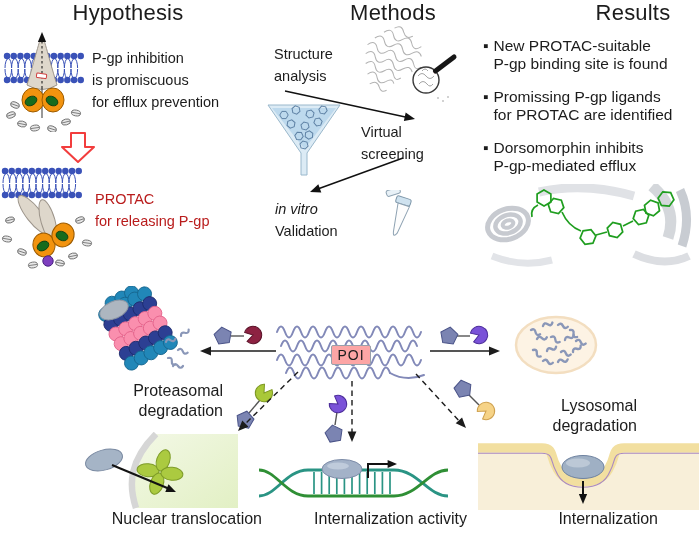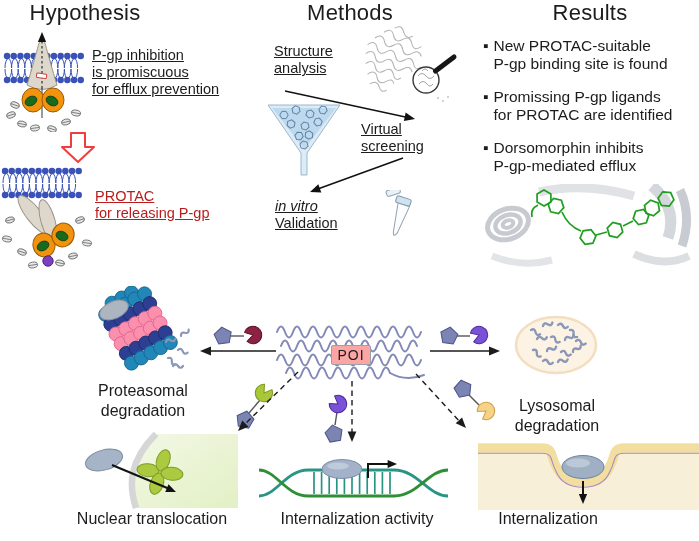--- a/index.html
+++ b/index.html
@@ -1,22 +1,22 @@
 <!DOCTYPE html>
 <html><head>
 <meta charset="utf-8">
 <style>
   html,body{margin:0;padding:0;background:#fff;}
   .canvas{position:relative;width:699px;height:541px;background:#fff;overflow:hidden;
           font-family:"Liberation Sans","DejaVu Sans",sans-serif;color:#1c1c1c;}
   .abs{position:absolute;}
-  .title{font-size:22px;text-align:center;letter-spacing:.2px;}
-  .body-text{font-size:14.5px;line-height:17px;white-space:pre-line;text-decoration:underline;}
+  .title{font-size:22px;text-align:center;letter-spacing:.2px;margin-left:43px;}
+  .body-text{font-size:14.5px;line-height:22px;white-space:pre-line;}
   .red{color:#b91c1c;}
-  .blabel{font-size:16px;line-height:20px;text-align:center;white-space:pre-line;}
+  .blabel{font-size:16px;line-height:20px;text-align:right;white-space:pre-line;}
   .bullet{display:flex;font-size:15.5px;line-height:18px;}
   .bullet .mk{margin-right:5px;}
   .bullet .bt{white-space:pre-line;}
   .poi-box{background:#fca5a5;border:1px solid #98a0aa;border-radius:2px;
            font-size:14px;line-height:18px;text-align:center;letter-spacing:1px;}
   .it{font-style:italic;}
   svg{display:block;}
   .pb{fill:#2187b8;stroke:#15648c;stroke-width:.8;}
   .pn{fill:#2c3f93;stroke:#1c2a6b;stroke-width:.8;}
   .pp{fill:#fa8fae;stroke:#e25f88;stroke-width:.8;}

